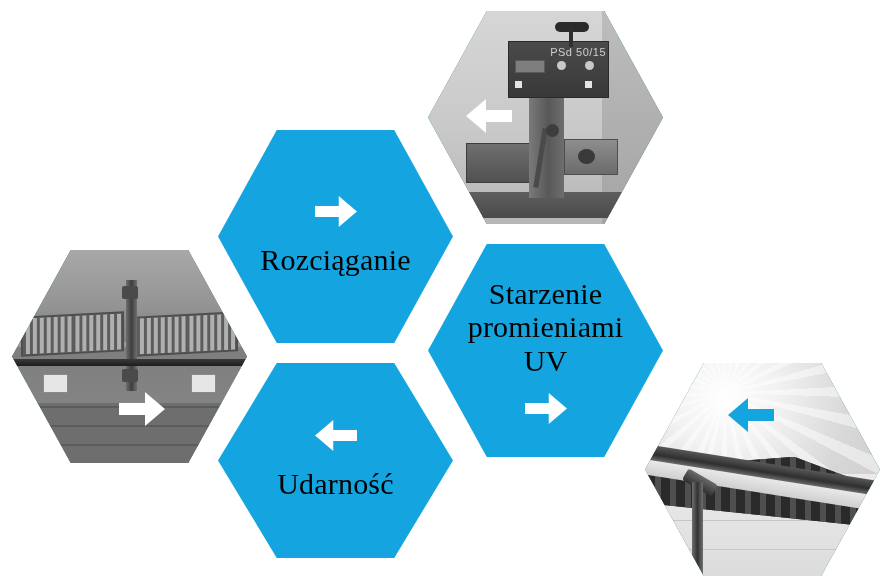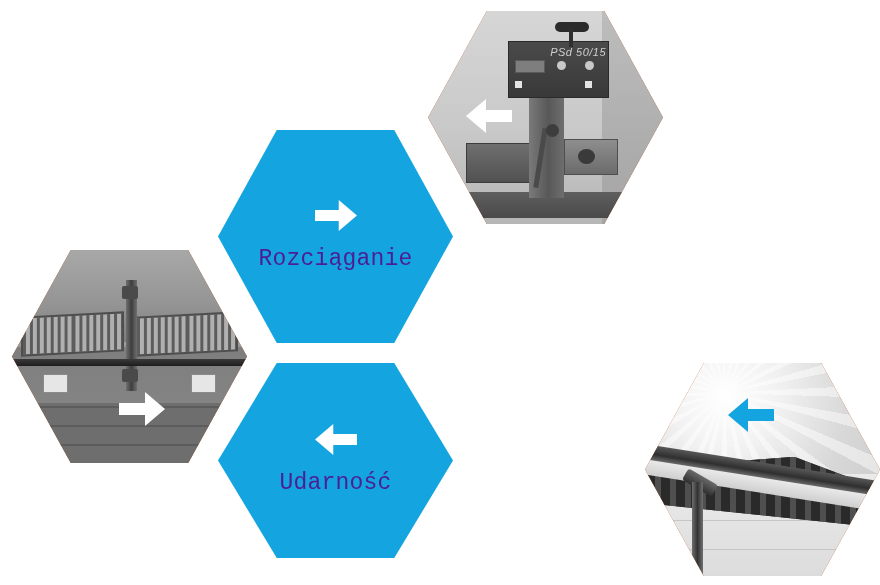--- a/index.html
+++ b/index.html
@@ -28,31 +28,30 @@
 
   .hex-blue {
     background: #14a5e0;
     display: flex;
     flex-direction: column;
     align-items: center;
     justify-content: center;
   }
 
   .hex-photo {
-    background: #c2410c;
+    background: #0f766e;
     overflow: hidden;
-    font-style: italic;
   }
 
   
   .hex-label {
-    color: #4c1d95;
-    font-family: Liberation Mono, monospace;
+    color: #000000;
+    font-family: Liberation Serif, serif;
     font-weight: 400;
-    font-size: 23px;
+    font-size: 30px;
     line-height: 1.12;
     text-align: center;
     letter-spacing: 0.2px;
     width: 78%;
     word-wrap: break-word;
   }
 
   
   .arrow {
     display: block;
@@ -332,14 +331,22 @@
 
   <div class="hex hex-blue" style="left:218px; top:363px; width:235px; height:195px;">
     <div class="arrow-slot arrow-top">
       <svg class="arrow" width="42" height="31" viewBox="0 0 46 34">
         <path class="arrow-white" d="M46 11 H20 V0 L0 17 L20 34 V23 H46 Z"></path>
       </svg>
     </div>
     <div class="hex-label">Udarność</div>
   </div>
 
+  <div class="hex hex-blue" style="left:428px; top:244px; width:235px; height:213px;">
+    <div class="hex-label">Starzenie promieniami UV</div>
+    <div class="arrow-slot arrow-bottom">
+      <svg class="arrow" width="42" height="31" viewBox="0 0 46 34">
+        <path class="arrow-white" d="M0 11 H26 V0 L46 17 L26 34 V23 H0 Z"></path>
+      </svg>
+    </div>
+  </div>
 
 </div>
 
 </body></html>

